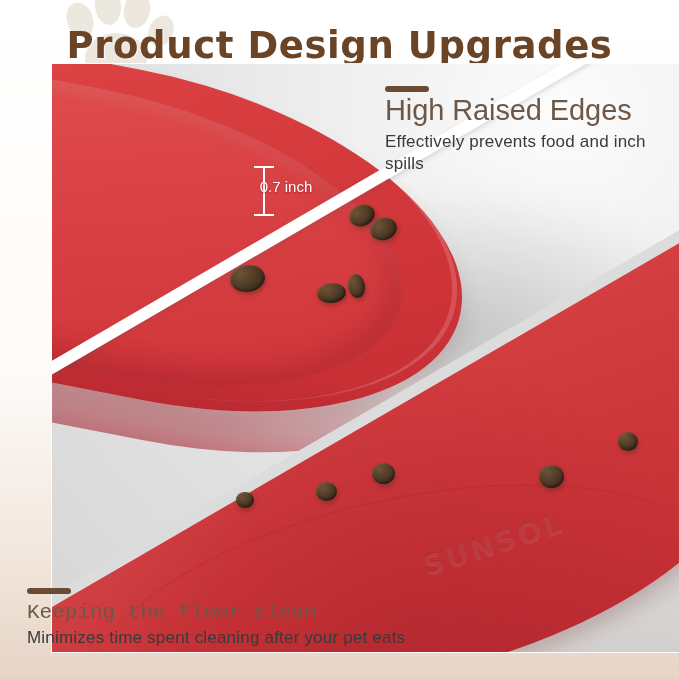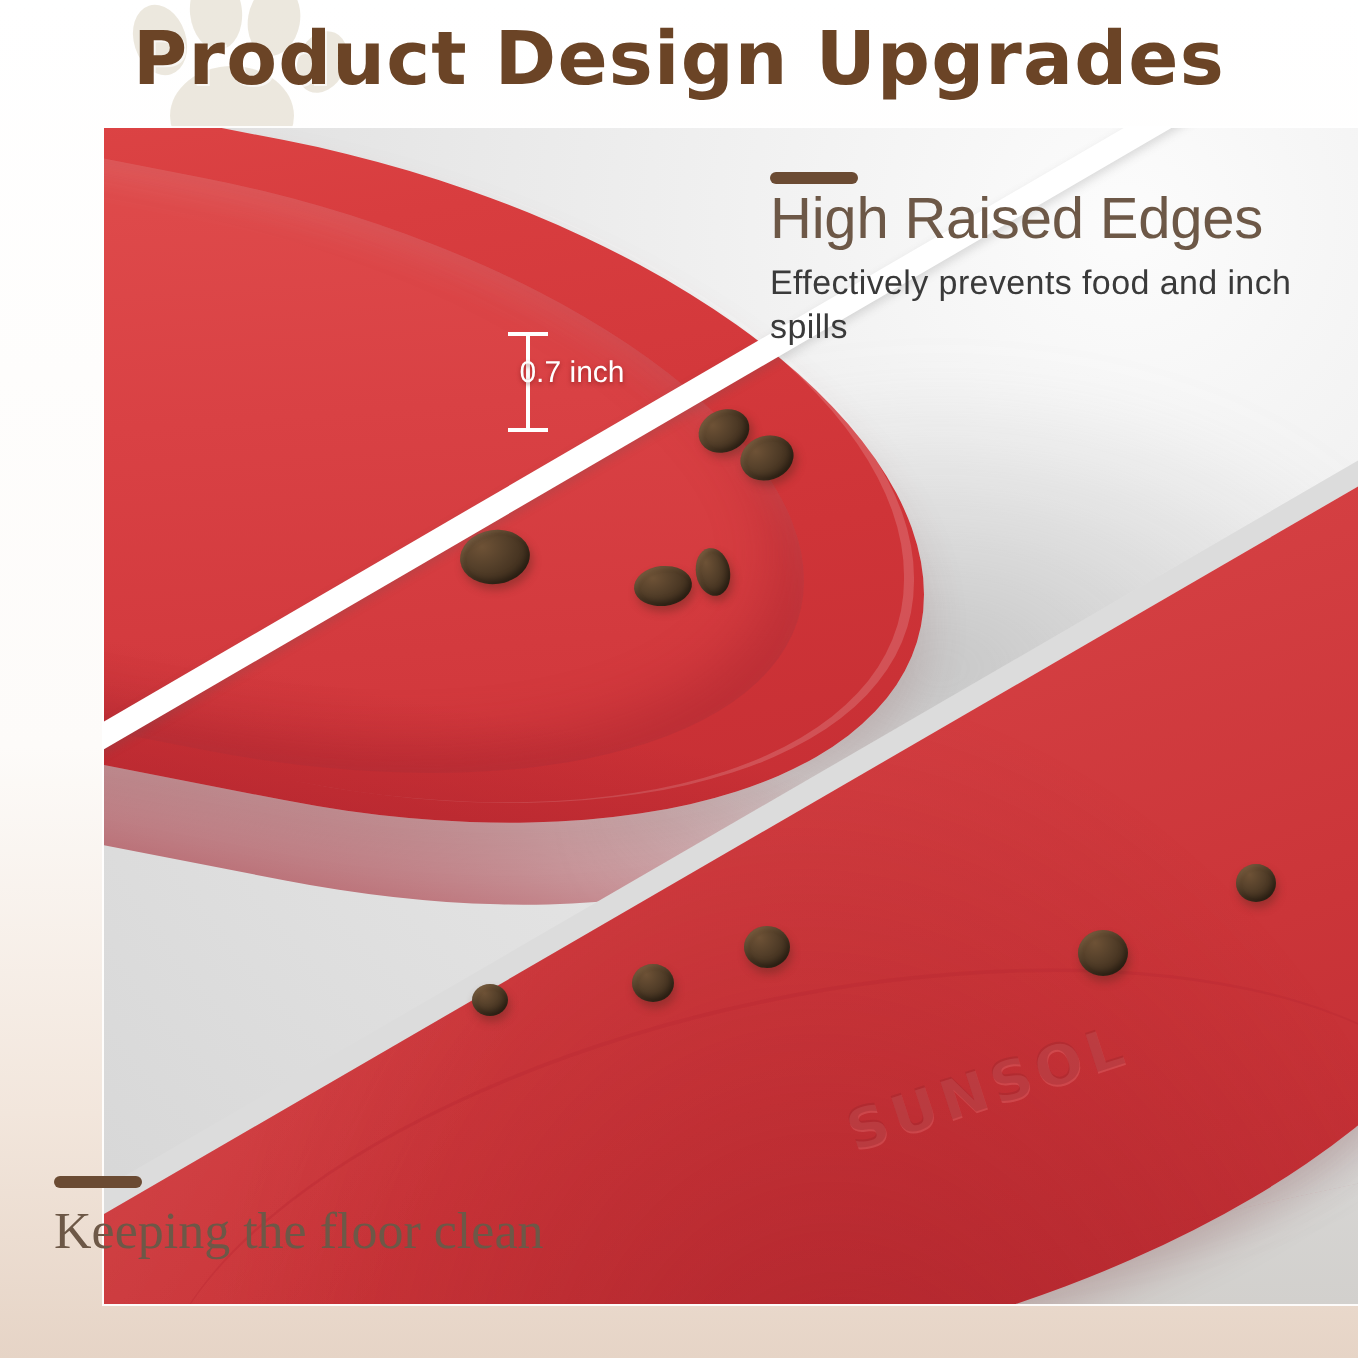--- a/index.html
+++ b/index.html
@@ -31,21 +31,21 @@
     overflow: hidden;
   }
   #paw {
     position: absolute;
     left: 58px; top: -10px;
     width: 118px; height: 92px;
     opacity: .55;
   }
   #title {
     position: absolute;
-    left: 0; top: 8px;
+    left: 0; top: 24px;
     width: 679px;
     text-align: center;
     font-family: "DejaVu Sans", sans-serif;
     font-weight: bold;
     font-size: 37px;
     letter-spacing: .6px;
     color: #6b4426;
     text-shadow: 1px 1px 0 rgba(255,255,255,.65);
     white-space: nowrap;
   }
@@ -258,22 +258,22 @@
     letter-spacing: .2px;
   }
   #block-bottom {
     position: absolute;
     left: 27px; top: 588px;
     width: 620px;
   }
   #block-bottom .accent-dash { width: 44px; }
   #block-bottom .head {
     margin-top: 7px;
-    font-family: Liberation Serif, serif;
-    font-size: 26px;
+    font-family: Liberation Mono, monospace;
+    font-size: 21px;
     color: #6d5847;
     white-space: nowrap;
   }
   #block-bottom .sub {
     margin-top: 4px;
     font-family: "Liberation Sans", sans-serif;
     font-size: 17px;
     color: #3a3a3a;
     letter-spacing: .2px;
     white-space: nowrap;
@@ -343,15 +343,16 @@
 
   <div id="block-top">
     <div class="accent-dash"></div>
     <div class="head">High Raised Edges</div>
     <div class="sub">Effectively prevents food and inch spills</div>
   </div>
 
   <div id="block-bottom">
     <div class="accent-dash"></div>
     <div class="head">Keeping the floor clean</div>
+    <div class="sub">Minimizes time spent cleaning after your pet eats</div>
   </div>
 
 </div>
 
 </body></html>

